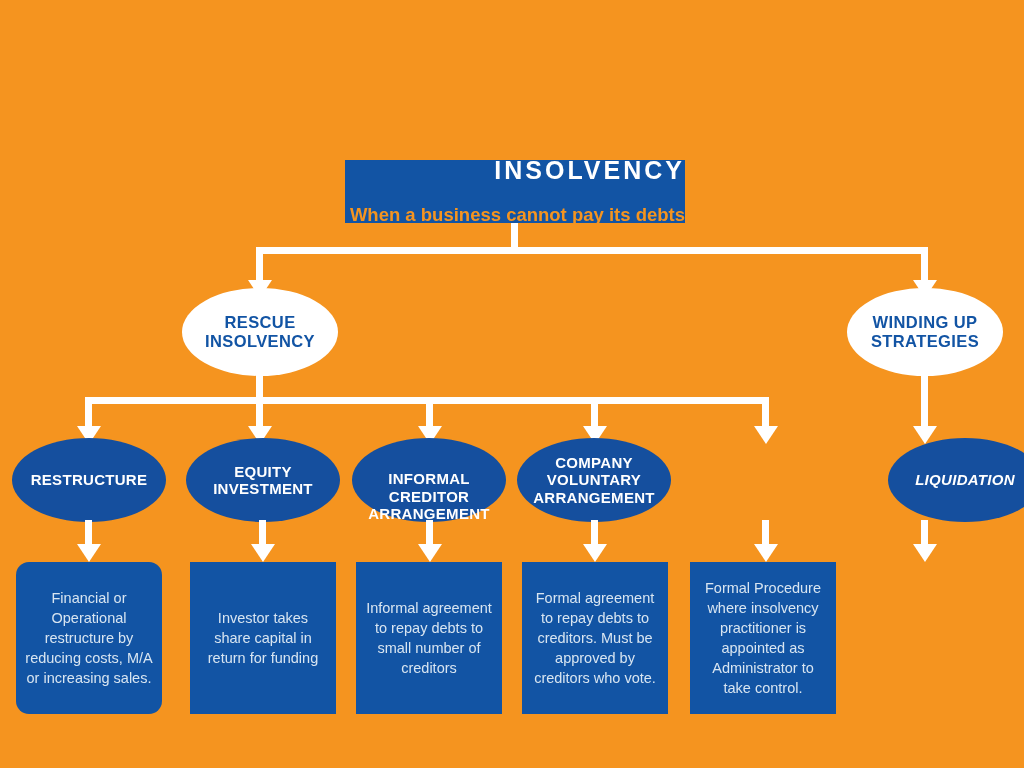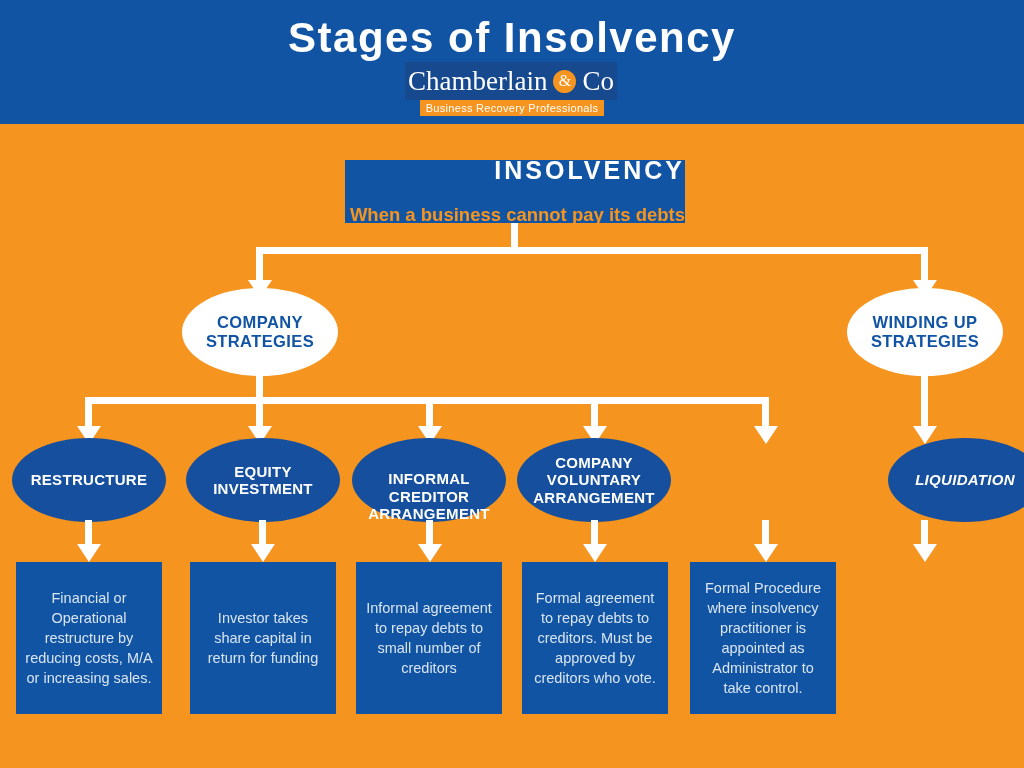--- a/index.html
+++ b/index.html
@@ -158,46 +158,35 @@
     font-size: 14.5px;
     line-height: 1.38;
     padding: 4px 8px;
   }
 </style>
 </head>
 <body>
 
 <div class="canvas">
 
-  <div class="header">
-    <div class="header-title">Stages of Insolvency</div>
-    <div class="logo-bg">
-      <span class="logo-name">Chamberlain</span>
-      <span class="amp-circle">&amp;</span>
-      <span class="logo-name">Co</span>
-    </div>
-    <div class="logo-tagline-bar">
-      <span>Business Recovery Professionals</span>
-    </div>
-  </div>
 
   <div class="root-box">
     <div class="root-title">INSOLVENCY</div>
     <div class="root-subtitle">When a business cannot pay its debts</div>
   </div>
 
   <div class="line" style="left:511px; top:223px; width:7px; height:27px;"></div>
   <div class="line" style="left:256px; top:247px; width:672px; height:7px;"></div>
   <div class="line" style="left:256px; top:247px; width:7px; height:35px;"></div>
   <div class="arrow-down" style="left:248px; top:280px;"></div>
   <div class="line" style="left:921px; top:247px; width:7px; height:35px;"></div>
   <div class="arrow-down" style="left:913px; top:280px;"></div>
 
   <div class="branch-ellipse" style="left:182px; top:288px;">
-    <span>COMPANY STRATEGIES</span>
+    <span>RESCUE INSOLVENCY</span>
   </div>
   <div class="branch-ellipse" style="left:847px; top:288px;">
     <span>WINDING UP STRATEGIES</span>
   </div>
 
   <div class="line" style="left:256px; top:374px; width:7px; height:26px;"></div>
   <div class="line" style="left:85px; top:397px; width:684px; height:7px;"></div>
   <div class="line" style="left:85px; top:397px; width:7px; height:32px;"></div>
   <div class="arrow-down" style="left:77px; top:426px;"></div>
   <div class="line" style="left:256px; top:397px; width:7px; height:32px;"></div>
@@ -233,21 +222,21 @@
   <div class="arrow-down" style="left:251px; top:544px;"></div>
   <div class="line" style="left:426px; top:520px; width:7px; height:26px;"></div>
   <div class="arrow-down" style="left:418px; top:544px;"></div>
   <div class="line" style="left:591px; top:520px; width:7px; height:26px;"></div>
   <div class="arrow-down" style="left:583px; top:544px;"></div>
   <div class="line" style="left:762px; top:520px; width:7px; height:26px;"></div>
   <div class="arrow-down" style="left:754px; top:544px;"></div>
   <div class="line" style="left:921px; top:520px; width:7px; height:26px;"></div>
   <div class="arrow-down" style="left:913px; top:544px;"></div>
 
-  <div class="desc-box" style="left:16px;">
+  <div class="desc-box" style="left:16px;border-radius:13px;">
     <span>Financial or Operational restructure by reducing costs, M/A or increasing sales.</span>
   </div>
   <div class="desc-box" style="left:190px;">
     <span>Investor takes share capital in return for funding</span>
   </div>
   <div class="desc-box" style="left:356px;">
     <span>Informal agreement to repay debts to small number of creditors</span>
   </div>
   <div class="desc-box" style="left:522px;">
     <span>Formal agreement to repay debts to creditors. Must be approved by creditors who vote.</span>

